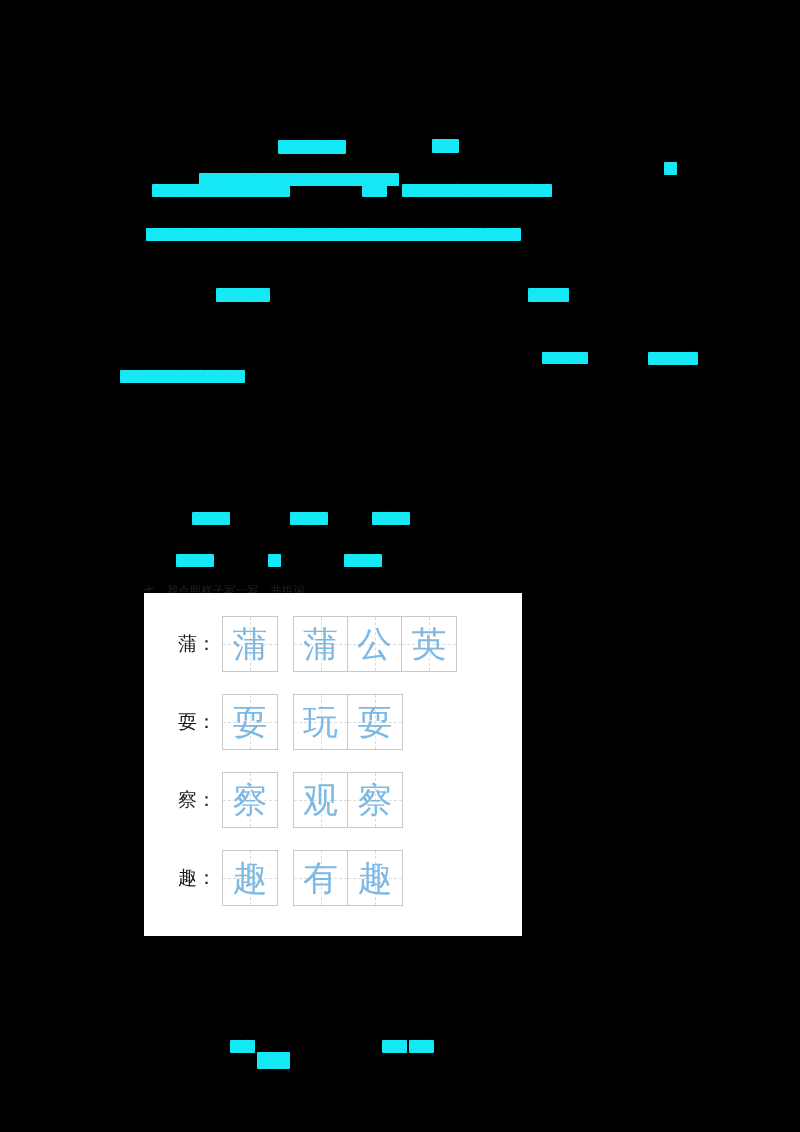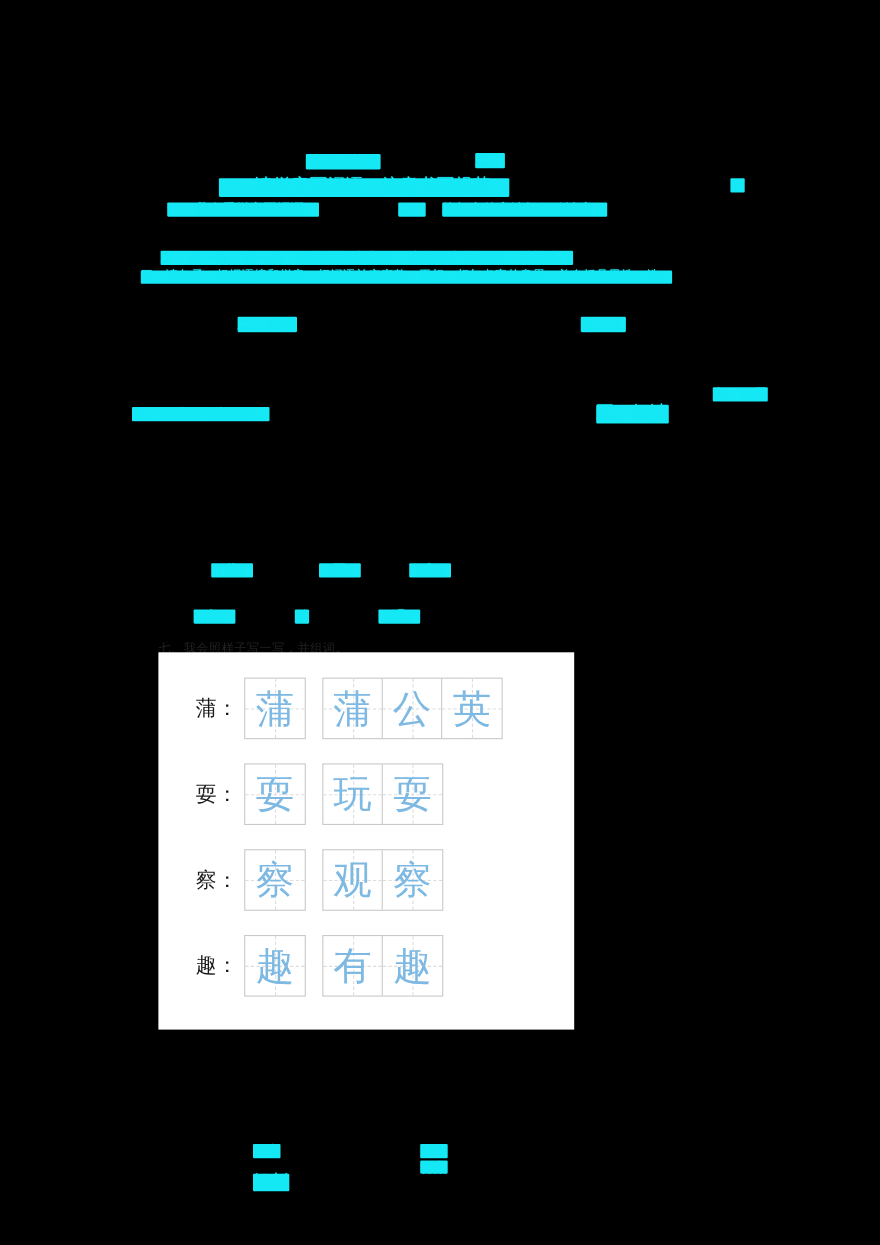--- a/index.html
+++ b/index.html
@@ -104,53 +104,52 @@
   .ws-cell::after {
     top: 0; bottom: 0; left: 50%;
     border-left: 1px dashed #dcdcdc;
   }
   .ws-char { position: relative; z-index: 2; }
 
   
   .stack {
     position: absolute;
     display: flex;
-    flex-direction: column;
+    flex-direction: row;
     gap: 2px;
     align-items: flex-start;
   }
 </style>
 </head>
 <body>
 
 <div id="page">
 
   <div class="run hl" style="left:278px; top:140px; font-size:13px;">基础过关练</div>
 
   <div class="run hl" style="left:432px; top:139px; font-size:13px;">二、</div>
 
-  <div class="run hl" style="left:199px; top:162px; font-size:16px;">一、读拼音写词语，注意书写规范。</div>
+  <div class="run hl" style="left:199px; top:173px; font-size:12px;">一、读拼音写词语，注意书写规范。</div>
 
   <div class="run hl" style="left:664px; top:162px; font-size:12px;">一</div>
 
   <div class="run hl" style="left:116px; top:184px; font-size:12px;margin-left:36px;">一、我会看拼音写词语。</div>
 
   <div class="run hl" style="left:362px; top:184px; font-size:12px;">二、</div>
 
   <div class="run hl" style="left:402px; top:184px; font-size:12px;">给加点的字选择正确读音。</div>
 
   <div class="run hl" style="left:146px; top:228px; font-size:12px;">二、读一读，想一想，把词语补充完整，注意把字写正确、写美观。</div>
 
-  <div class="run hl" style="left:128px; top:246px; font-size:11px;">三、读句子，根据语境和拼音，把词语补充完整，再想一想加点字的意思，并在括号里选一选。</div>
 
   <div class="run hl" style="left:216px; top:288px; font-size:13px;">二、填空</div>
 
   <div class="run hl" style="left:528px; top:288px; font-size:13px;">三、人</div>
 
-  <div class="run hl" style="left:542px; top:352px; font-size:16px;margin-top:16px;">五、阅读</div>
+  <div class="run hl" style="left:542px; top:352px; font-size:11px;">五、阅读</div>
 
   <div class="run hl" style="left:648px; top:352px; font-size:12px;">六、积累</div>
 
   <div class="run hl" style="left:120px; top:370px; font-size:12px;">四、按课文内容填空。</div>
 
   <div class="run hl" style="left:192px; top:512px; font-size:12px;">（蒲）</div>
   <div class="run hl" style="left:290px; top:512px; font-size:12px;">（耍）</div>
   <div class="run hl" style="left:372px; top:512px; font-size:12px;">（察）</div>
 
   <div class="run hl" style="left:176px; top:554px; font-size:12px;">（趣）</div>

